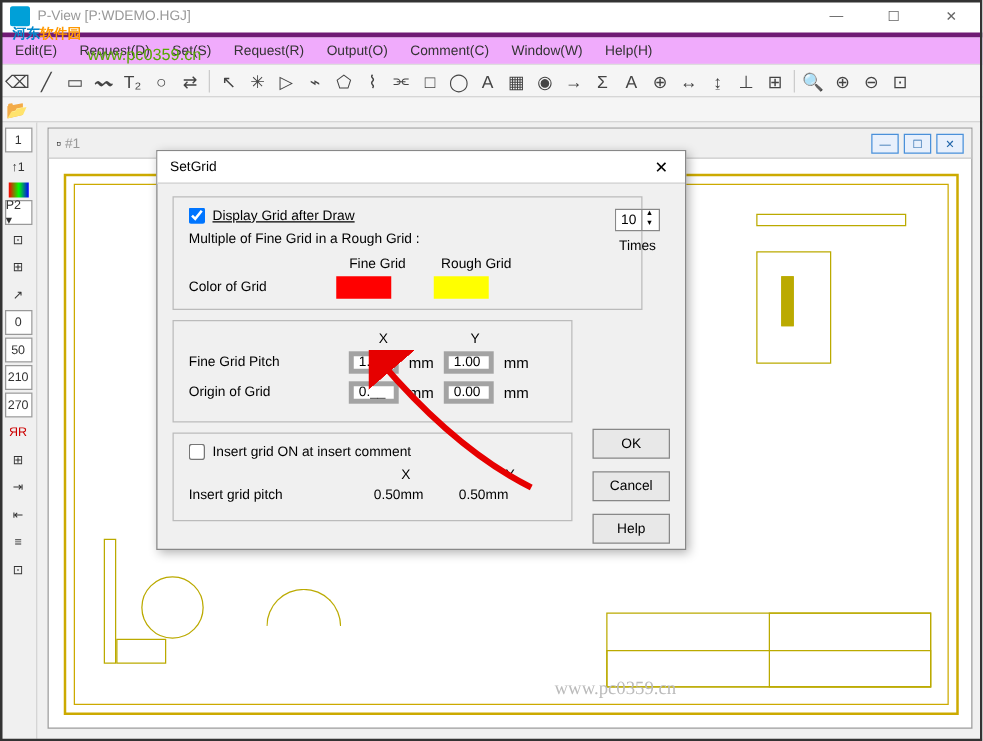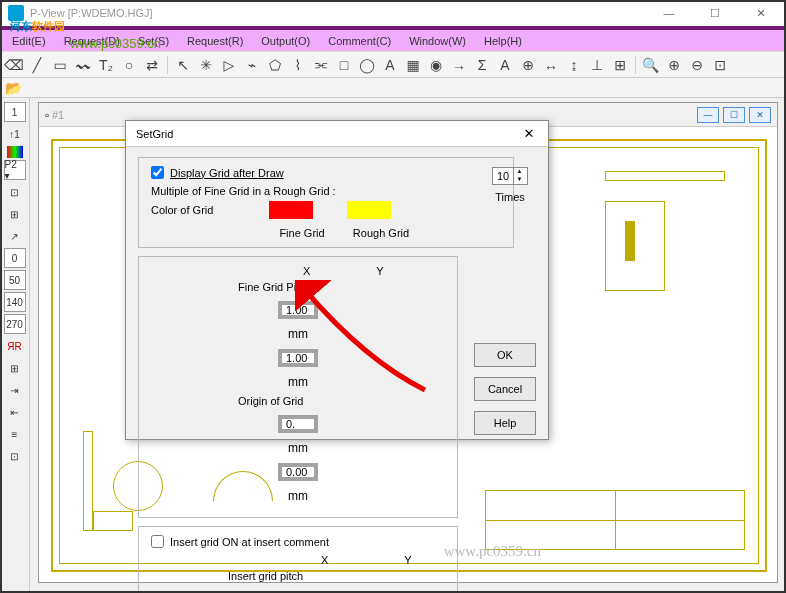--- a/index.html
+++ b/index.html
@@ -49,21 +49,21 @@
 .dlg-body { padding: 10px 12px; font-family: 'Courier New', monospace; font-size: 12px; position: relative; }
 
 .group { border: 1px solid #bbb; padding: 8px 12px; margin-bottom: 8px; }
 .check-row { display: flex; align-items: center; gap: 6px; margin-bottom: 6px; }
 .row-inline { display: flex; align-items: center; gap: 8px; }
 .color-box { width: 44px; height: 18px; display: inline-block; }
 .red { background: #ff0000; }
 .yellow { background: #ffff00; }
 
 .grid-hdr { display: flex; margin-left: 152px; gap: 66px; margin-bottom: 4px; }
-.grid-row { display: flex; align-items: center; gap: 8px; margin-bottom: 6px; flex-direction: column; }
+.grid-row { display: flex; align-items: center; gap: 8px; margin-bottom: 6px; }
 .grid-row .lbl { width: 120px; }
 .num-input { width: 40px; height: 18px; border: 4px solid #a3a3a3; background: #fff; padding: 0 4px; }
 .unit { font-size: 12px; }
 
 .spinner { width: 36px; height: 18px; border: 1px solid #888; background: #fff; display: flex; }
 .spinner input { width: 20px; border: none; text-align: center; }
 .spin-btns { width: 12px; display: flex; flex-direction: column; }
 .spin-btns div { height: 8px; border-left: 1px solid #888; font-size: 6px; text-align: center; line-height: 6px; }
 
 .dlg-btns { position: absolute; right: 12px; top: 196px; display: flex; flex-direction: column; gap: 10px; }
@@ -149,21 +149,21 @@
   <div class="left-panel">
     <div class="lp-item br">1</div>
     <div class="lp-item">↑1</div>
     <div class="lp-item" style="background:linear-gradient(90deg,#f00,#0f0,#00f);width:16px;height:12px"></div>
     <div class="lp-item br">P2 ▾</div>
     <div class="lp-item">⊡</div>
     <div class="lp-item">⊞</div>
     <div class="lp-item">↗</div>
     <div class="lp-item br">0</div>
     <div class="lp-item br">50</div>
-    <div class="lp-item br">140</div>
+    <div class="lp-item br">210</div>
     <div class="lp-item br">270</div>
     <div class="lp-item" style="color:#c00">ЯR</div>
     <div class="lp-item">⊞</div>
     <div class="lp-item">⇥</div>
     <div class="lp-item">⇤</div>
     <div class="lp-item">≡</div>
     <div class="lp-item">⊡</div>
   </div>
 
   <div class="canvas-area">
@@ -214,30 +214,30 @@
       <div style="position:absolute;right:20px;top:20px;text-align:center">
         <div class="spinner">
           <input value="10" style="">
           <div class="spin-btns">
               <div>▲</div>
               <div>▼</div>
             </div>
         </div>
         <div style="margin-top:6px">Times</div>
       </div>
+      <div class="row-inline" style="margin-top:8px">
+        <span style="width:110px"></span>
+        <span style="width:66px;text-align:center">Fine Grid</span>
+        <span style="width:76px;text-align:center">Rough Grid</span>
+      </div>
       <div class="row-inline" style="margin-top:4px">
         <span style="width:110px">Color of Grid</span>
         <span class="color-box red"></span>
         <span style="width:18px"></span>
         <span class="color-box yellow"></span>
-      </div>
-      <div class="row-inline" style="margin-top:8px">
-        <span style="width:110px"></span>
-        <span style="width:66px;text-align:center">Fine Grid</span>
-        <span style="width:76px;text-align:center">Rough Grid</span>
       </div>
     </div>
 
     <div class="group" style="width:320px">
       <div class="grid-hdr">
         <span>X</span>
         <span>Y</span>
       </div>
       <div class="grid-row">
         <span class="lbl">Fine Grid Pitch</span>

